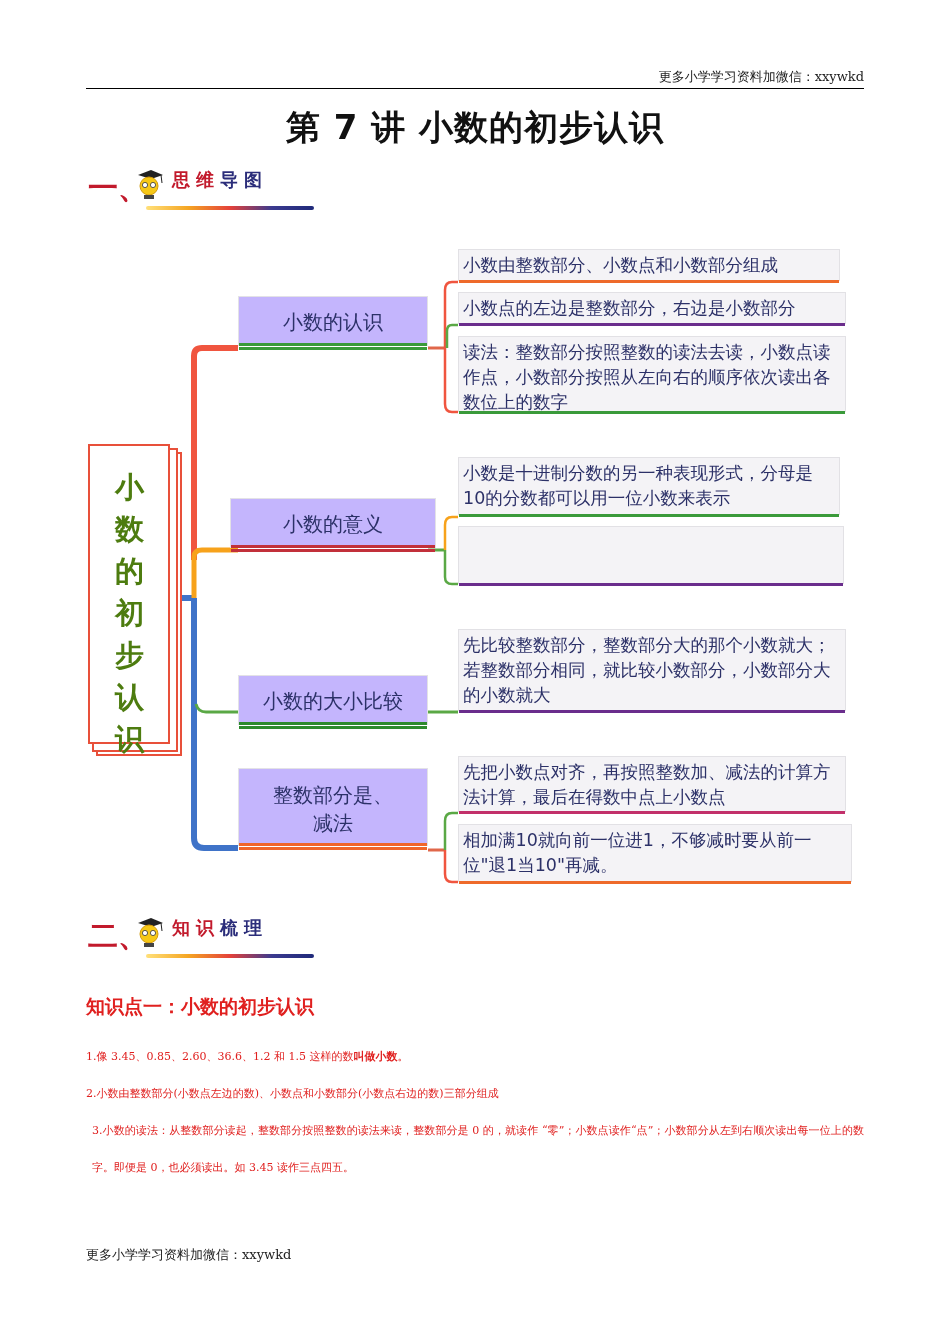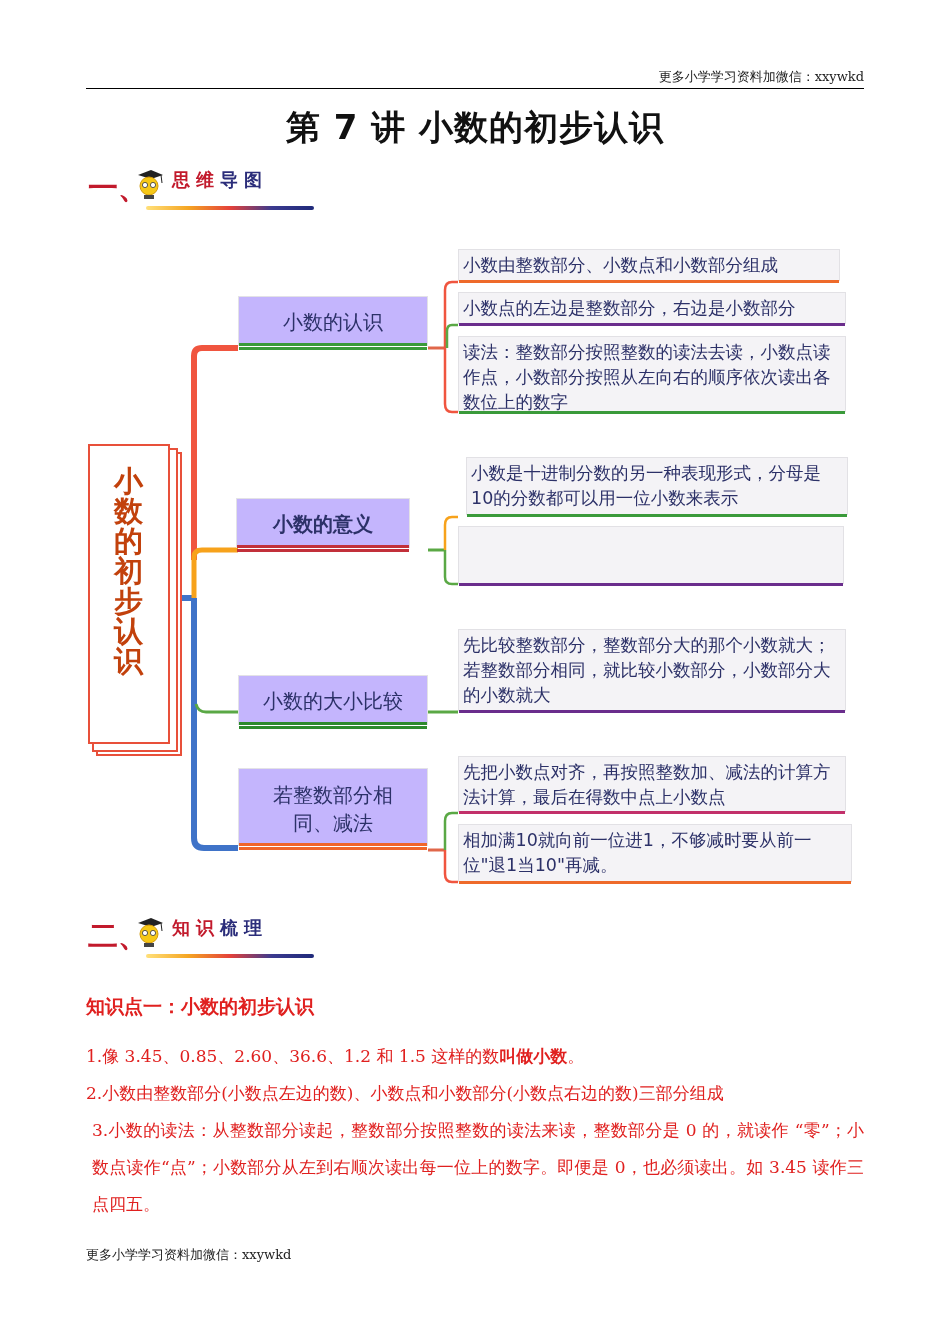--- a/index.html
+++ b/index.html
@@ -16,30 +16,30 @@
   .banner .num { position:absolute; left:2px; top:10px; font-size:30px; font-weight:bold; color:#c21a2c; font-family:"DejaVu Serif", serif; }
   .banner .mascot { position:absolute; left:48px; top:10px; width:30px; height:32px; }
   .banner .txt { position:absolute; left:86px; top:10px; font-size:18px; font-weight:bold; font-family:"DejaVu Serif", serif; letter-spacing:6px; }
   .banner .underline { position:absolute; left:60px; top:48px; width:168px; height:4px;
        background:linear-gradient(90deg,#ffe07a 0%,#f5a623 25%,#e4413a 50%,#3b3a8f 75%,#1f2a7a 100%); border-radius:2px; }
 
   
   .root-shadow2 { left:96px; top:452px; width:82px; height:300px; border:2px solid #e8503a; background:#fff; }
   .root-shadow1 { left:92px; top:448px; width:82px; height:300px; border:2px solid #e8503a; background:#fff; }
   .root { left:88px; top:444px; width:82px; height:300px; border:2.5px solid #e8503a; background:#fff; box-sizing:border-box; }
-  .root-text { position:absolute; left:0; top:20px; width:100%; text-align:left; font-size:29px; font-weight:bold; color:#c2410c; line-height:30px; }
+  .root-text { position:absolute; left:0; top:20px; width:100%; text-align:right; font-size:29px; font-weight:bold; color:#4d7c0f; line-height:42px; }
 
   .branch { background:#c4b5fd; border:1px solid #e3e2e6; box-sizing:border-box; color:#2c3168; font-size:20px; text-align:center; }
   .branch .lab { position:absolute; left:0; width:100%; }
   .uline { position:absolute; left:0; width:100%; height:3px; }
 
   .leaf { background:#f4f3f6; border:1px solid #e2e1e5; box-sizing:border-box; color:#2c3168; font-size:17.5px; line-height:25px; padding:3px 8px 0 4px; }
   .leaf-line { position:absolute; left:0; bottom:-3px; width:100%; height:3px; }
 
-  .body-text { left:86px; font-size:17px; color:#e0201f; font-family:"DejaVu Serif", serif; line-height:37px; }
+  .body-text { left:86px; font-size:11px; color:#e0201f; font-family:"DejaVu Serif", serif; line-height:37px; }
   .kp-title { left:86px; top:994px; font-size:19px; font-weight:bold; color:#e0201f; font-family:"DejaVu Sans", sans-serif; }
   .footer-note { left:86px; top:1246px; font-size:13px; color:#222; font-family:"DejaVu Serif", serif; }
 </style>
 </head>
 <body>
 
 <div class="abs hdr-note">更多小学学习资料加微信：xxywkd</div>
 <div class="abs hdr-line"></div>
 
 <div class="abs title">第 7 讲  小数的初步认识</div>
@@ -92,52 +92,52 @@
     <div style="width:30px;margin:0 auto;word-break:break-all;">小数的初步认识</div>
   </div>
 </div>
 
 <div class="abs branch" style="left:238px;top:296px;width:190px;height:50px;">
   <span class="lab" style="top:12px;">小数的认识</span>
   <div class="uline" style="bottom:-1px;background:#3a9a3a;"></div>
   <div class="uline" style="bottom:-5px;background:#3a9a3a;"></div>
 </div>
 
-<div class="abs branch" style="left:236px;top:498px;width:174px;height:50px;font-weight:bold;">
+<div class="abs branch" style="left:230px;top:498px;width:206px;height:50px;">
   <span class="lab" style="top:12px;">小数的意义</span>
   <div class="uline" style="bottom:-1px;background:#c2303a;"></div>
   <div class="uline" style="bottom:-5px;background:#c2303a;"></div>
 </div>
 
 <div class="abs branch" style="left:238px;top:660px;width:190px;height:50px;margin-top:15px;">
   <span class="lab" style="top:12px;">小数的大小比较</span>
   <div class="uline" style="bottom:-1px;background:#2e8a2e;"></div>
   <div class="uline" style="bottom:-5px;background:#2e8a2e;"></div>
 </div>
 
 <div class="abs branch" style="left:238px;top:768px;width:190px;height:78px;">
-  <span class="lab" style="top:12px;line-height:28px;padding:0 30px;box-sizing:border-box;">若整数部分相同、减法</span>
+  <span class="lab" style="top:12px;line-height:28px;padding:0 30px;box-sizing:border-box;">整数部分是、减法</span>
   <div class="uline" style="bottom:-1px;background:#f0662a;"></div>
   <div class="uline" style="bottom:-5px;background:#f0662a;"></div>
 </div>
 
 <div class="abs leaf" style="left:458px;top:249px;width:382px;height:32px;">
   <span>小数由整数部分、小数点和小数部分组成</span>
   <div class="leaf-line" style="background:#ee6a2a;"></div>
 </div>
 <div class="abs leaf" style="left:458px;top:292px;width:388px;height:32px;">
   <span>小数点的左边是整数部分，右边是小数部分</span>
   <div class="leaf-line" style="background:#6a2d8c;"></div>
 </div>
 <div class="abs leaf" style="left:458px;top:336px;width:388px;height:76px;">
   <span>读法：整数部分按照整数的读法去读，小数点读作点，小数部分按照从左向右的顺序依次读出各数位上的数字</span>
   <div class="leaf-line" style="background:#3a9a3a;"></div>
 </div>
 
-<div class="abs leaf" style="left:458px;top:457px;width:382px;height:58px;margin-left:8px;">
+<div class="abs leaf" style="left:458px;top:457px;width:382px;height:58px;">
   <span>小数是十进制分数的另一种表现形式，分母是10的分数都可以用一位小数来表示</span>
   <div class="leaf-line" style="background:#3a9a3a;"></div>
 </div>
 <div class="abs leaf" style="left:458px;top:526px;width:386px;height:58px;">
   <div class="leaf-line" style="background:#6a2d8c;"></div>
 </div>
 
 <div class="abs leaf" style="left:458px;top:629px;width:388px;height:82px;">
   <span>先比较整数部分，整数部分大的那个小数就大；若整数部分相同，就比较小数部分，小数部分大的小数就大</span>
   <div class="leaf-line" style="background:#6a2d8c;"></div>

